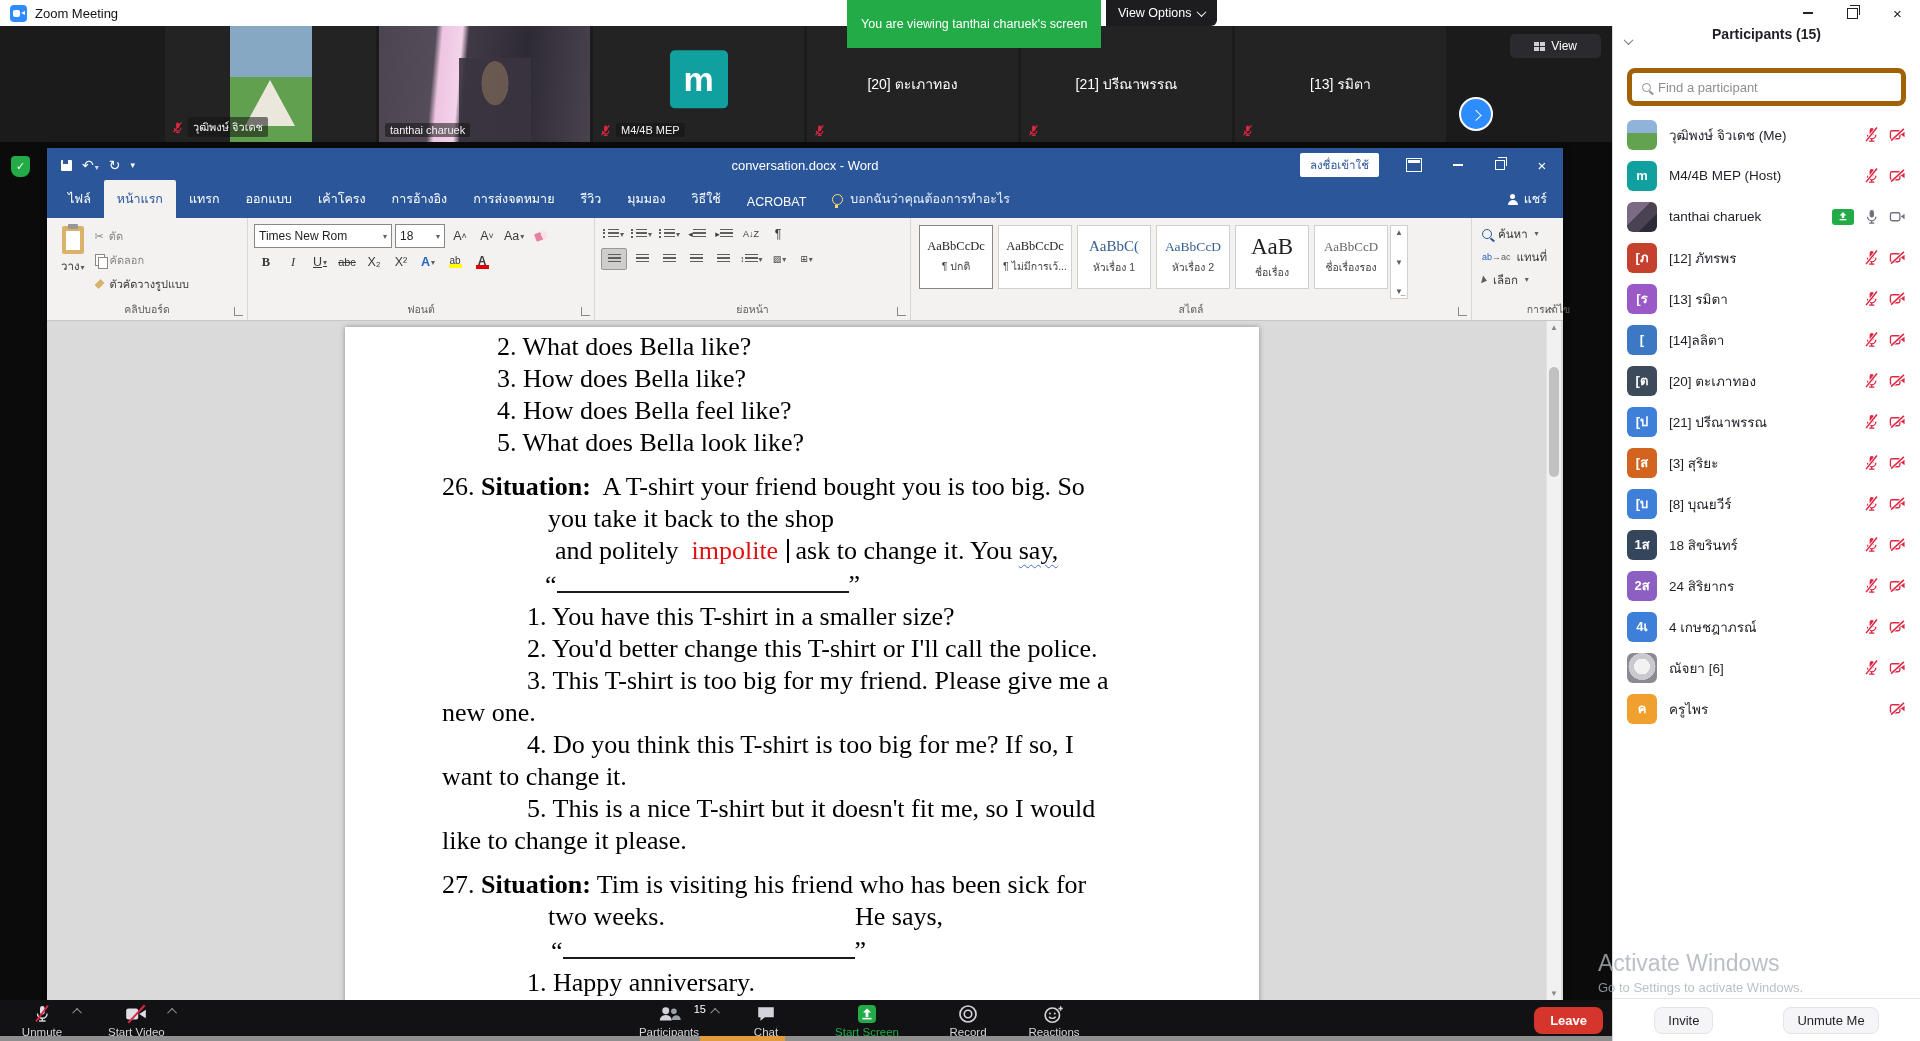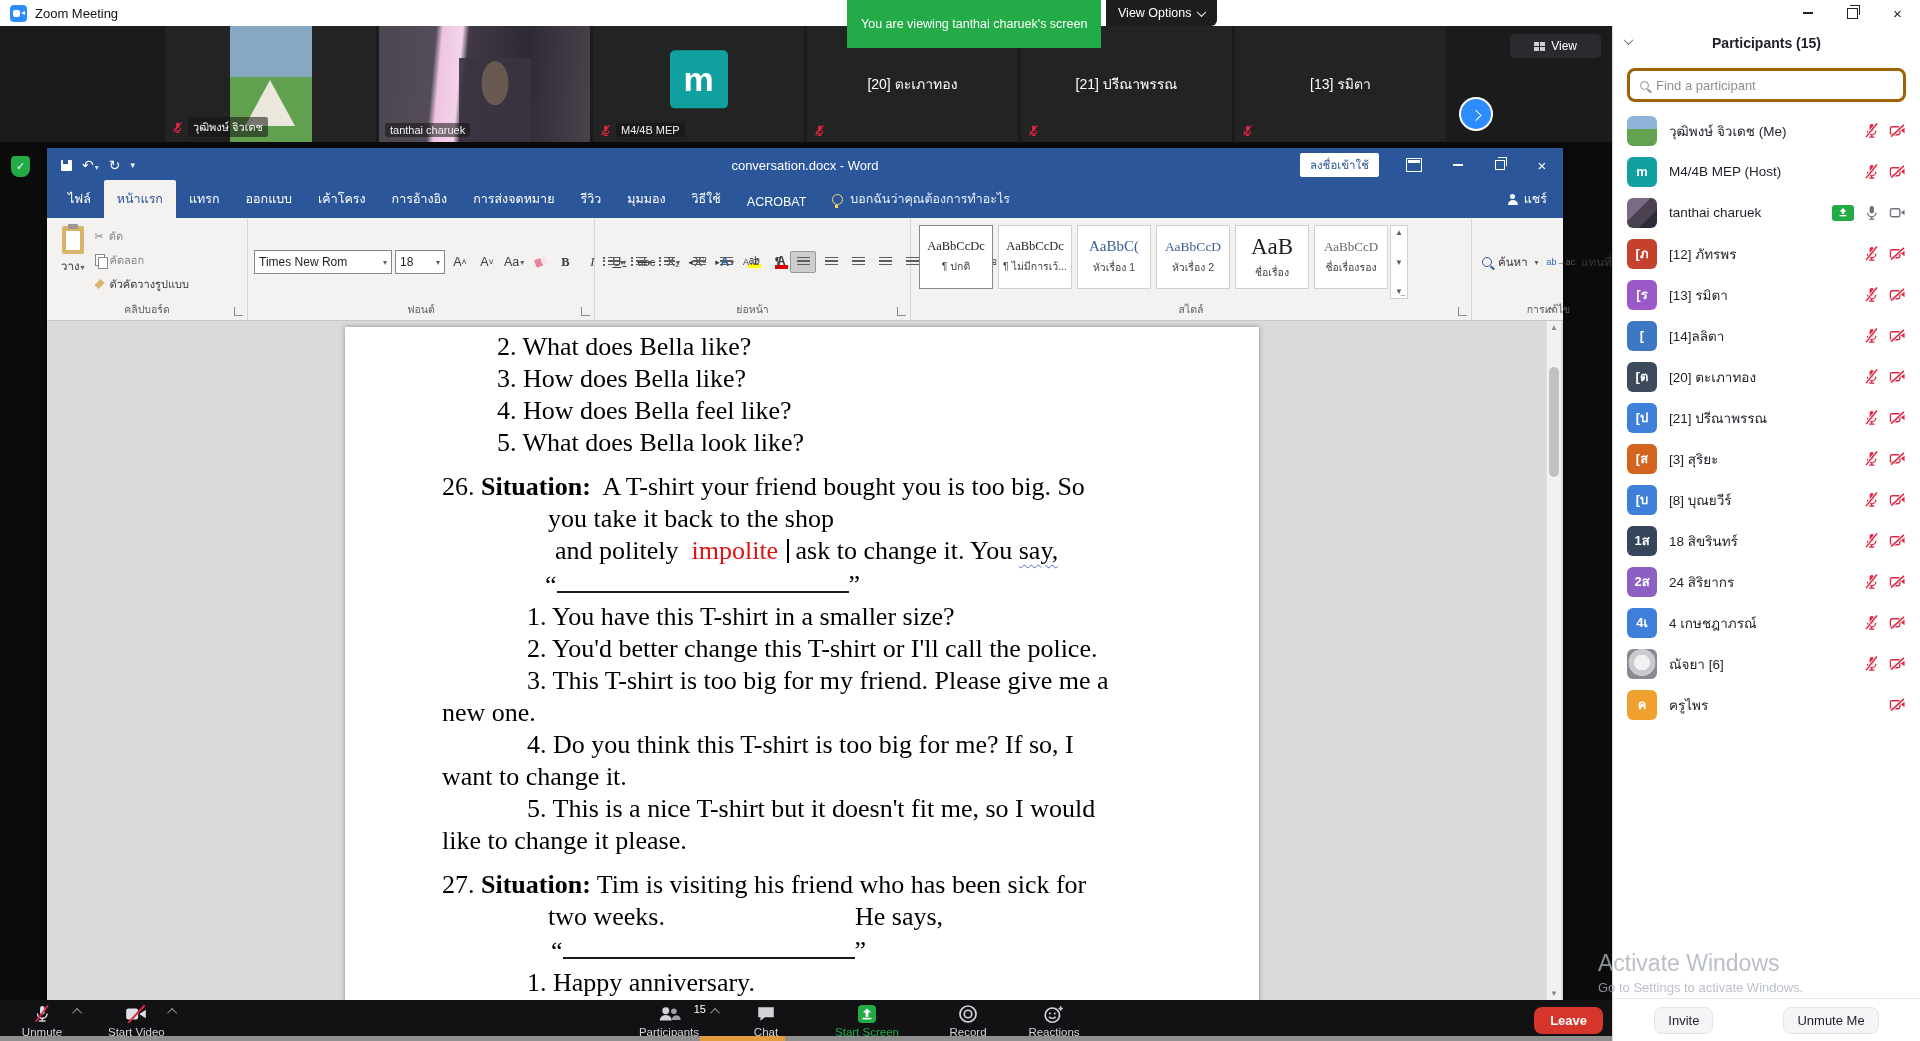--- a/index.html
+++ b/index.html
@@ -81,21 +81,21 @@
   .tellme{display:flex;align-items:center;gap:7px;color:#e8eefb;font-size:12.5px;padding:9px 13px;cursor:pointer}
   .bulb{width:9px;height:9px;border:1.4px solid #ffd86b;border-radius:50%;position:relative}
   .bulb::after{content:"";position:absolute;left:2px;bottom:-4px;width:3px;height:3px;background:#ffd86b}
   .share-tab{margin-left:auto;display:flex;align-items:center;gap:6px;color:#fff;font-size:12.5px;padding:9px 16px;cursor:pointer}
   .person-ico{width:10px;height:11px;position:relative}
   .person-ico::before{content:"";position:absolute;left:2.5px;top:0;width:5px;height:5px;border-radius:50%;background:#fff}
   .person-ico::after{content:"";position:absolute;left:0;bottom:0;width:10px;height:5px;border-radius:5px 5px 0 0;background:#fff}
 
   
   .ribbon{height:102px;background:#f3f2f1;border-bottom:1px solid #c8c6c4;display:flex;flex:none;position:relative}
-  .rgroup{position:relative;border-right:1px solid #d8d6d4;display:flex;flex-direction:row;padding:4px 6px 18px;flex:none}
+  .rgroup{position:relative;border-right:1px solid #d8d6d4;display:flex;flex-direction:column;padding:4px 6px 18px;flex:none}
   .rgroup-label{position:absolute;bottom:2px;left:0;right:0;text-align:center;font-size:10.5px;color:#605e5c}
   .dlg{position:absolute;right:4px;bottom:4px;width:8px;height:8px;border-left:1.2px solid #8a8886;border-bottom:1.2px solid #8a8886;cursor:pointer}
   .rrow{display:flex;align-items:center;gap:3px;margin:2px 0}
   .mi{min-width:20px;height:20px;display:inline-flex;align-items:center;justify-content:center;border-radius:2px;font-size:12.5px;color:#3b3a39;cursor:pointer;padding:0 2px}
   .mi.sel{background:#cfcdcb;border:1px solid #9a9896}
   .caret{font-size:8px;color:#605e5c;margin-left:1px}
   .ic-lines{display:inline-block;width:13px;height:10px;background:repeating-linear-gradient(to bottom,#605e5c 0 1.4px,rgba(0,0,0,0) 1.4px 3.3px)}
   .ic-bul{position:relative;display:inline-block;width:16px;height:10px}
   .ic-bul::before{content:"";position:absolute;left:0;top:0;width:2px;height:10px;background:repeating-linear-gradient(to bottom,#605e5c 0 1.6px,rgba(0,0,0,0) 1.6px 3.5px)}
   .ic-bul::after{content:"";position:absolute;right:0;top:0;width:11px;height:10px;background:repeating-linear-gradient(to bottom,#605e5c 0 1.4px,rgba(0,0,0,0) 1.4px 3.5px)}
@@ -153,24 +153,24 @@
   .tb-item .lbl{white-space:nowrap}
   .tb-item.green{color:#23ab47}
   .tb-chev{position:absolute;right:-12px;top:8px;color:#9a9aa0}
   .tb-badge{position:absolute;top:3px;right:2px;color:#fff;font-size:11px}
   .leave-btn{position:absolute;right:10px;top:7px;height:27px;padding:0 16px;background:#d6352b;color:#fff;font-size:13px;font-weight:700;border-radius:8px;display:flex;align-items:center;cursor:pointer}
   .taskbar-strip{position:absolute;left:0;bottom:0;width:100%;height:5px;background:#8f8f8f;z-index:12}
   .strip-orange{position:absolute;left:700px;top:0;width:85px;height:100%;background:#e29b3d}
 
   
   .panel{position:absolute;top:26px;right:0;width:307px;bottom:0;background:#fff;border-left:1px solid #d8d8dc;display:flex;flex-direction:column;z-index:20}
-  .panel-header{position:relative;height:34px;display:flex;align-items:center;justify-content:center;font-size:14px;font-weight:700;color:#1f1f28;flex:none}
+  .panel-header{position:relative;height:34px;display:flex;align-items:flex-start;justify-content:center;font-size:14px;font-weight:700;color:#1f1f28;flex:none}
   .panel-collapse{position:absolute;left:12px;top:12px;color:#6e6e76;cursor:pointer}
   .search-wrap{padding:8px 14px 6px;flex:none}
-  .search-box{display:flex;align-items:center;gap:7px;height:28px;border:3px solid #a16207;border-radius:8px;padding:0 10px;color:#8e8e96;font-size:13px}
+  .search-box{display:flex;align-items:center;gap:7px;height:28px;border:5px solid #a16207;border-radius:8px;padding:0 10px;color:#8e8e96;font-size:13px}
   .search-box .mag{width:7px;height:7px;border:1.5px solid #8e8e96;border-radius:50%;position:relative;flex:none}
   .search-box .mag::after{content:"";position:absolute;right:-4px;bottom:-3px;width:5px;height:1.5px;background:#8e8e96;transform:rotate(40deg)}
   .p-list{flex:1;overflow:hidden;padding-top:2px}
   .p-row{display:flex;align-items:center;height:41px;padding:0 14px;cursor:pointer}
   .p-avatar{width:30px;height:30px;border-radius:6px;display:flex;align-items:center;justify-content:center;color:#fff;font-size:13px;font-weight:700;flex:none;overflow:hidden;white-space:nowrap}
   .p-name{margin-left:12px;font-size:13.5px;color:#1f1f28;white-space:nowrap;overflow:hidden;flex:1}
   .p-icons{display:flex;align-items:center;gap:9px;margin-left:6px}
   .share-badge{display:none;width:22px;height:16px;background:#23ab47;border-radius:3px;align-items:center;justify-content:center}
   .p-row.sharing .share-badge{display:inline-flex}
   .p-mic,.p-cam{display:none;width:17px;height:17px}

